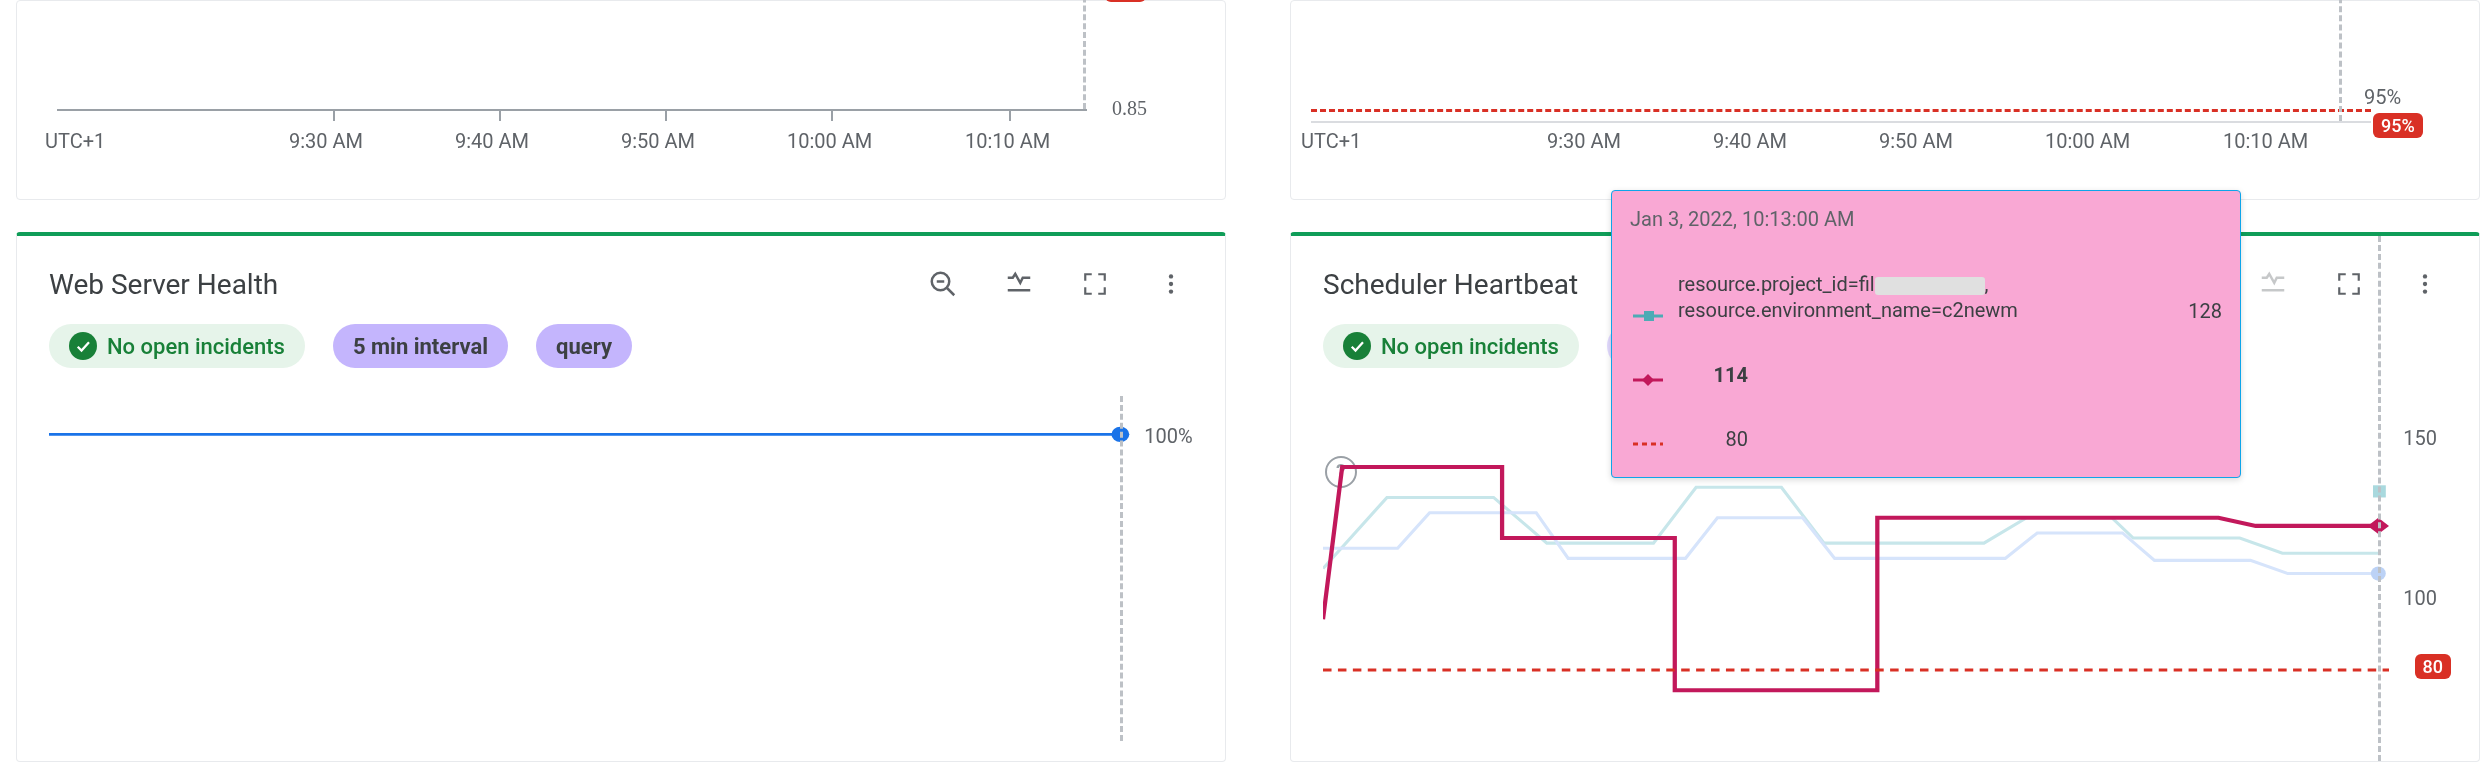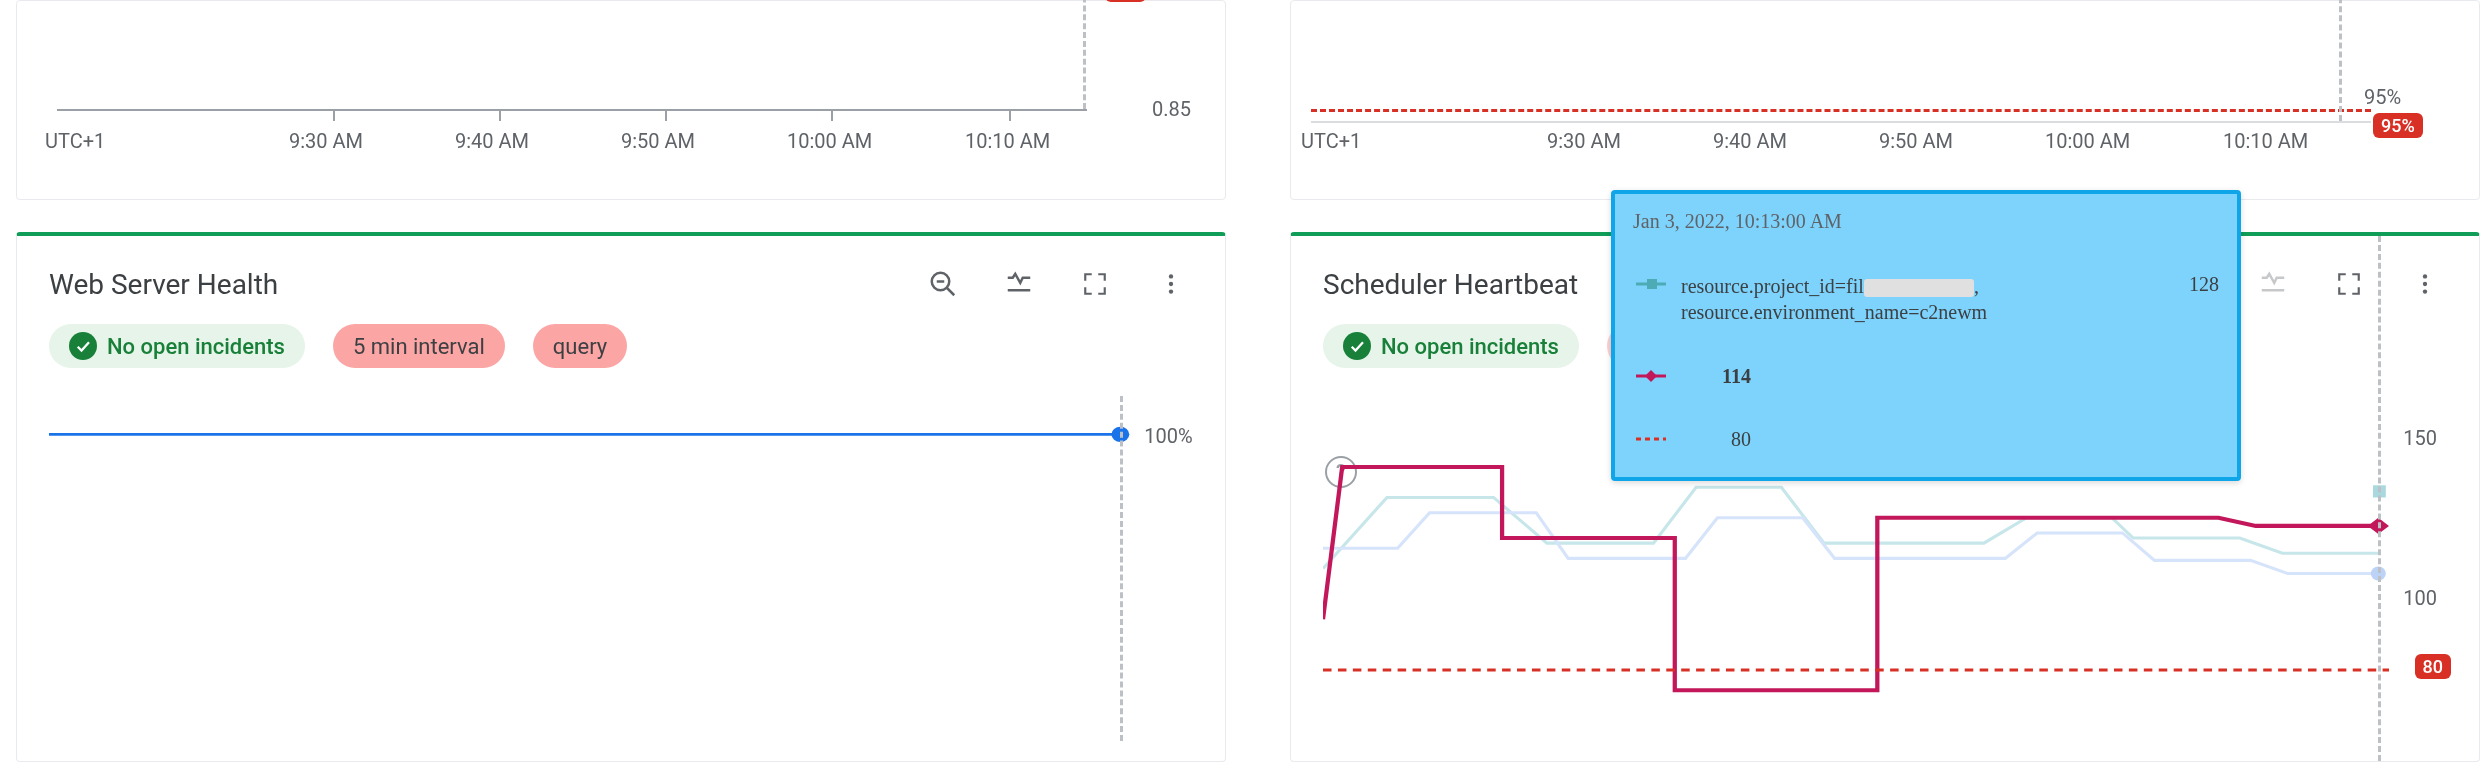--- a/index.html
+++ b/index.html
@@ -14,28 +14,28 @@
   .tick-mark{position:absolute;top:110px;width:2px;height:10px;background:#9aa0a6;}
   .badge-red{position:absolute;background:#d93025;color:#fff;font-size:18px;font-weight:500;padding:2px 8px;border-radius:6px;}
   .val-label{position:absolute;color:#5f6368;font-size:20px;}
   .red-dash{position:absolute;height:0;border-top:3px dashed #d93025;}
   .card{position:absolute;left:0;right:0;top:232px;bottom:0;border:1px solid #e8eaed;border-radius:4px;border-top:4px solid #0f9d58;padding:26px 32px;}
   .card-head{display:flex;align-items:center;gap:32px;}
   .card-title{font-size:28px;color:#3c4043;flex:none;}
   .spacer{flex:1;}
   .icon-btn{width:44px;height:44px;display:flex;align-items:center;justify-content:center;color:#5f6368;cursor:pointer;border-radius:50%;}
   .pills{display:flex;gap:28px;margin-top:18px;}
-  .pill{display:inline-flex;align-items:center;gap:10px;background:#fca5a5;border-radius:999px;padding:8px 20px;font-size:22px;color:#3c4043;}
+  .pill{display:inline-flex;align-items:center;gap:10px;background:#c4b5fd;border-radius:999px;padding:8px 20px;font-size:22px;color:#3c4043;font-weight:bold;}
   .pill.ok{background:#e6f4ea;color:#188038;font-weight:500;}
   .check-icon{width:28px;height:28px;border-radius:50%;background:#188038;display:inline-flex;align-items:center;justify-content:center;color:#fff;}
   .chart-area{position:absolute;left:32px;right:60px;top:160px;bottom:20px;}
   .crosshair{position:absolute;top:0;bottom:0;width:0;border-left:3px dashed #bdc1c6;}
-  .tooltip{position:absolute;background:#7dd3fc;border:4px solid #0ea5e9;border-radius:4px;box-shadow:0 2px 6px rgba(0,0,0,.15);padding:16px 18px;width:630px;z-index:30;font-family:Liberation Serif, serif;}
+  .tooltip{position:absolute;background:#f9a8d4;border:1px solid #0ea5e9;border-radius:4px;box-shadow:0 2px 6px rgba(0,0,0,.15);padding:16px 18px;width:630px;z-index:30;}
   .tooltip .tt-time{color:#5f6368;font-size:20px;margin-bottom:10px;}
-  .tt-row{display:flex;align-items:flex-start;gap:12px;margin-bottom:10px;font-size:20px;margin-top:40px;}
+  .tt-row{display:flex;align-items:flex-end;gap:12px;margin-bottom:10px;font-size:20px;margin-top:40px;}
   .tt-lbl{flex:1;color:#3c4043;word-break:break-word;line-height:1.3;}
   .tt-val{flex:none;width:70px;text-align:right;color:#3c4043;}
   .tt-mark{flex:none;width:36px;display:flex;align-items:center;justify-content:center;margin-top:4px;}
   .redact{display:inline-block;background:#e0e0e0;border-radius:3px;height:18px;vertical-align:middle;}
   svg{display:block;}
   .help-circle{position:absolute;width:32px;height:32px;border:2px solid #9aa0a6;border-radius:50%;color:#9aa0a6;display:flex;align-items:center;justify-content:center;font-size:20px;font-weight:600;}
   .axis-val{position:absolute;right:-48px;color:#5f6368;font-size:20px;}
 </style>
 </head>
 <body>
@@ -51,21 +51,21 @@
       <span class="tick-label" style="left:438px;">9:40 AM</span>
       <span class="tick-label" style="left:604px;">9:50 AM</span>
       <span class="tick-label" style="left:770px;">10:00 AM</span>
       <span class="tick-label" style="left:948px;">10:10 AM</span>
       <div class="tick-mark" style="left:316px;"></div>
         <div class="tick-mark" style="left:482px;"></div>
       <div class="tick-mark" style="left:648px;"></div>
         <div class="tick-mark" style="left:814px;"></div>
       <div class="tick-mark" style="left:992px;"></div>
       <div class="crosshair" style="left:1066px;top:-40px;height:148px;"></div>
-      <span class="val-label" style="left:1135px;top:96px;">0.85</span>
+      <span class="val-label" style="left:1095px;top:96px;font-family:Liberation Serif, serif;">0.85</span>
       <div class="badge-red" style="left:1088px;top:-24px;">0.9</div>
     </div>
 
     <div class="card">
       <div class="card-head">
         <div class="card-title">Web Server Health</div>
         <div class="spacer"></div>
         <div class="icon-btn">
           <svg width="30" height="30" viewBox="0 0 24 24" fill="none" stroke="currentColor" stroke-width="2">
               <circle cx="10" cy="10" r="7"></circle>

